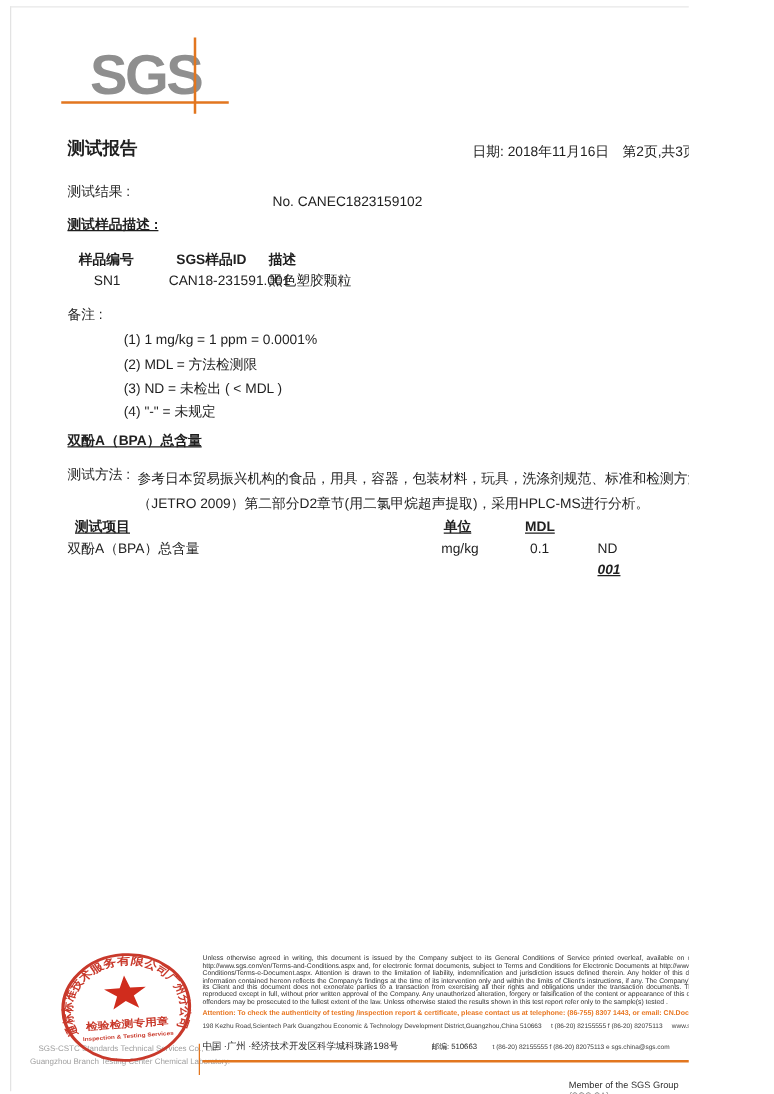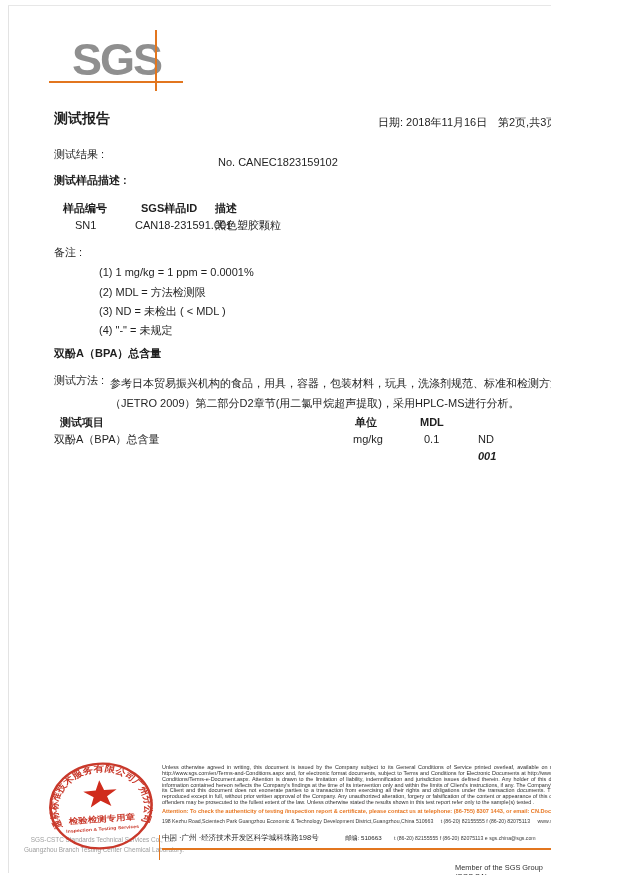--- a/index.html
+++ b/index.html
@@ -1,21 +1,21 @@
 <!DOCTYPE html>
 <html><head>
 <meta charset="utf-8">
 <style>
   html,body{margin:0;padding:0;background:#ffffff;}
   body{font-family:"Liberation Sans","DejaVu Sans",sans-serif;color:#1f1f1f;}
   .page{position:relative;width:551px;height:875px;background:#ffffff;overflow:hidden;}
   .abs{position:absolute;}
   .t{font-size:11px;line-height:13px;white-space:nowrap;}
   .b{font-weight:bold;}
-  .u{}
+  .u{text-decoration:underline;}
   .i{font-style:italic;margin-top:34px;}
 
   
   .edge-left{left:8px;top:5px;width:1px;height:868px;background:#e3e3e3;}
   .edge-right{left:611px;top:5px;width:1px;height:868px;background:#d9d9d9;}
   .edge-top{left:8px;top:5px;width:604px;height:1px;background:#e7e7e7;}
 
   
   .logo-text{left:72px;top:37px;font-size:45px;line-height:45px;font-weight:800;
              color:#8f8f8f;letter-spacing:-2px;}

